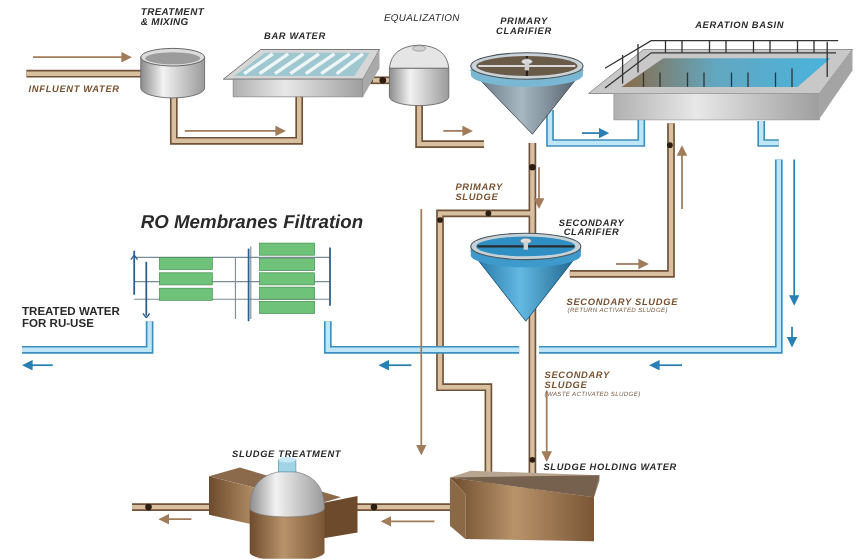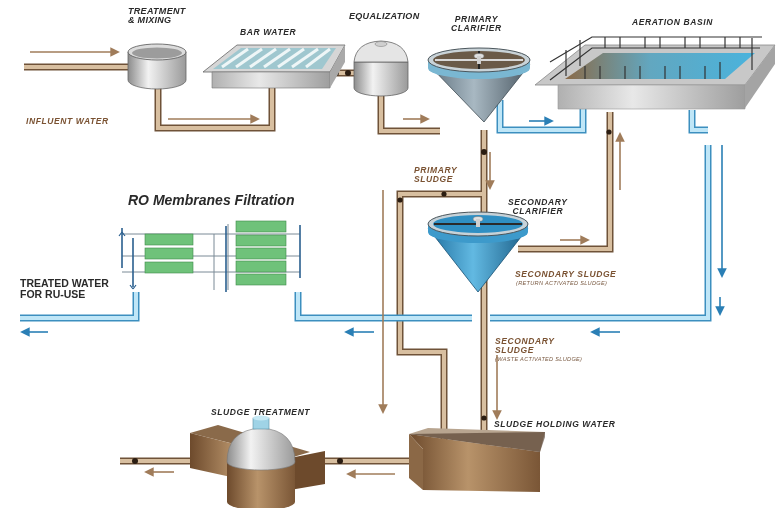--- a/index.html
+++ b/index.html
@@ -3,21 +3,21 @@
 <meta charset="utf-8">
 <style>
   html, body { margin: 0; padding: 0; background: #ffffff; }
   body { width: 780px; height: 508px; position: relative; overflow: hidden; font-family: "Liberation Sans", sans-serif; }
   svg { position: absolute; left: 0; top: 0; }
   .lbl { position: absolute; font-family: "Liberation Sans", sans-serif; font-weight: bold; white-space: nowrap; line-height: 1.05; }
   .blk { color: #2a2a2a; font-size: 9px; font-style: italic; letter-spacing: 0.3px; }
   .blkb { color: #2a2a2a; font-size: 8.5px; font-style: italic; font-weight: 900; letter-spacing: 0.6px; }
   .brn { color: #7a5232; font-size: 8.5px; font-style: italic; font-weight: 900; letter-spacing: 0.6px; }
   .sub { color: #7a5a42; font-size: 5.6px; font-style: italic; font-weight: normal; letter-spacing: 0.3px; }
-  .ro { color: #2a2a2a; font-size: 14px; font-style: italic; font-weight: bold; }
+  .ro { color: #2a2a2a; font-size: 17px; font-style: italic; font-weight: bold; }
   .tw { color: #2a2a2a; font-size: 10.5px; font-weight: bold; }
 </style>
 </head>
 <body>
 
 <svg width="780" height="508" viewBox="0 0 780 508">
   <defs>
     <linearGradient id="gTank" x1="0" x2="1" y1="0" y2="0">
       <stop offset="0" stop-color="#8c8c8c"></stop>
         <stop offset="0.35" stop-color="#f2f2f2"></stop>
@@ -253,27 +253,27 @@
     <polygon points="409,434 423,449 423,490 409,478" fill="#8b6846"></polygon>
     <polygon points="409,434 545,432 545,437 540,452" fill="#4a3424" opacity="0.6"></polygon>
   </g>
 </svg>
 
 <div class="lbl blk" style="left:128px;top:7px;">
   <div>TREATMENT</div>
   <div>&amp; MIXING</div>
 </div>
 <div class="lbl blkb" style="left:240px;top:28px;">BAR WATER</div>
-<div class="lbl blk" style="left:349px;top:12px;font-weight:bold;">EQUALIZATION</div>
+<div class="lbl blk" style="left:349px;top:12px;font-weight:normal;">EQUALIZATION</div>
 <div class="lbl blkb" style="left:451px;top:15px;text-align:center;">
   <div>PRIMARY</div>
   <div>CLARIFIER</div>
 </div>
 <div class="lbl blkb" style="left:632px;top:18px;">AERATION BASIN</div>
-<div class="lbl brn" style="left:26px;top:77px;margin-top:40px;">INFLUENT WATER</div>
+<div class="lbl brn" style="left:26px;top:77px;">INFLUENT WATER</div>
 
 <div class="lbl brn" style="left:414px;top:166px;">
   <div>PRIMARY</div>
   <div>SLUDGE</div>
 </div>
 <div class="lbl blkb" style="left:508px;top:198px;text-align:center;">
   <div>SECONDARY</div>
   <div>CLARIFIER</div>
 </div>
 <div class="lbl brn" style="left:515px;top:270px;">

